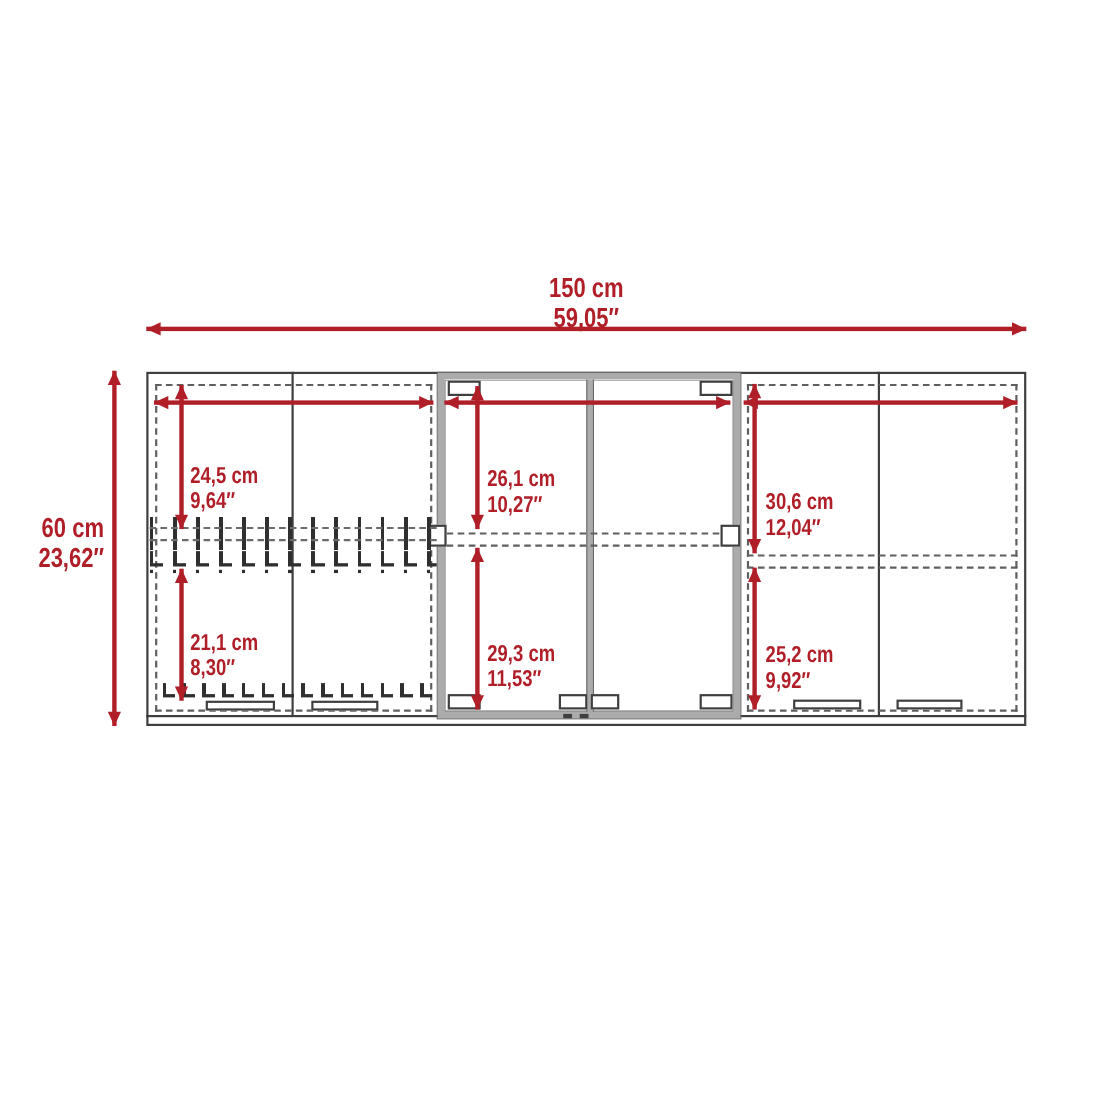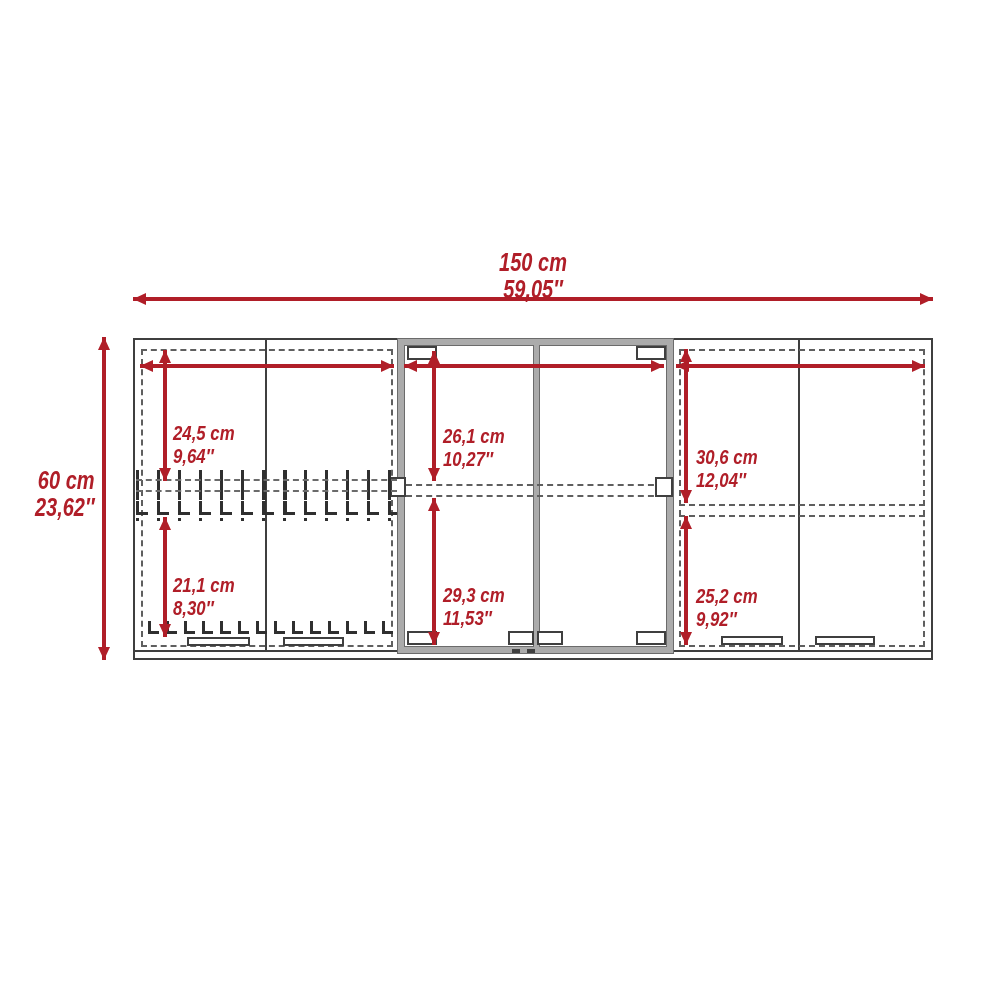--- a/index.html
+++ b/index.html
@@ -1,17 +1,17 @@
 <!DOCTYPE html>
 <html><head>
 <meta charset="utf-8">
 <style>
   html,body{margin:0;padding:0;background:#fff;}
   #canvas{position:relative;width:1000px;height:1000px;background:#fff;overflow:hidden;
-          font-family:"Liberation Sans",sans-serif;font-style:italic;}
+          font-family:"Liberation Sans",sans-serif;}
   .abs{position:absolute;}
 
   
   .frame{border:2px solid #3f3f3f;background:#fff;box-sizing:border-box;}
   .vline{width:2px;background:#3f3f3f;}
   .hline{height:2px;background:#3f3f3f;}
   .dashed-rect{border:2px dashed #5f5f5f;box-sizing:border-box;}
   .dash-h{height:0;border-top:2px dashed #5f5f5f;}
   .glass-frame{box-sizing:border-box;border:6px solid #ababab;outline:1px solid #6b6b6b;
                box-shadow:inset 0 0 0 1px #6b6b6b;background:#fff;}

